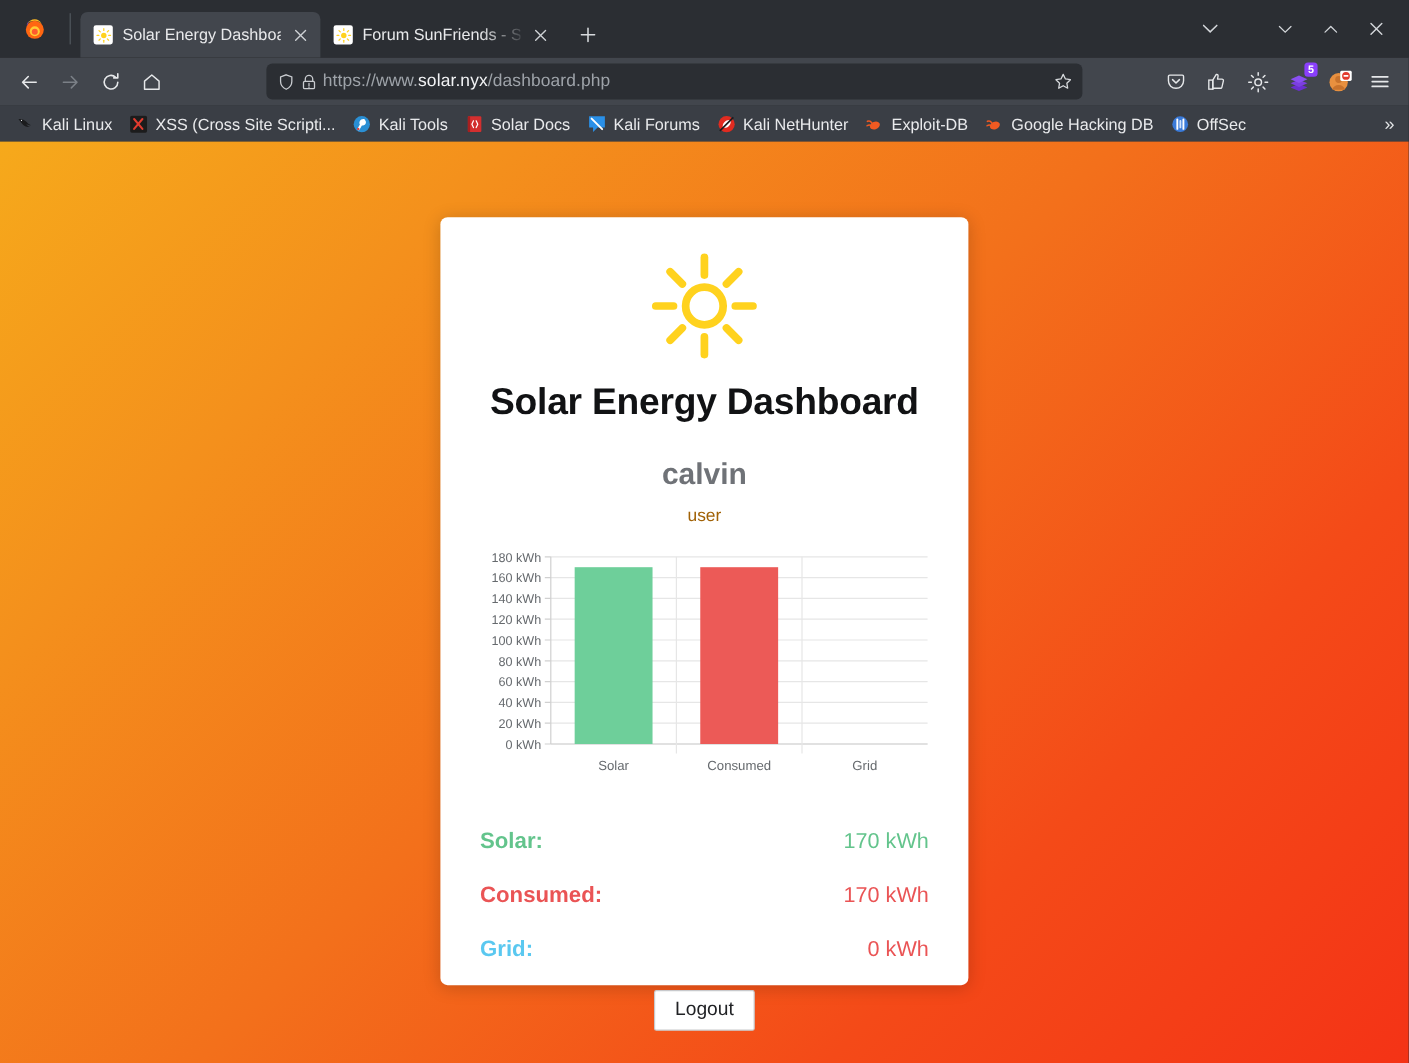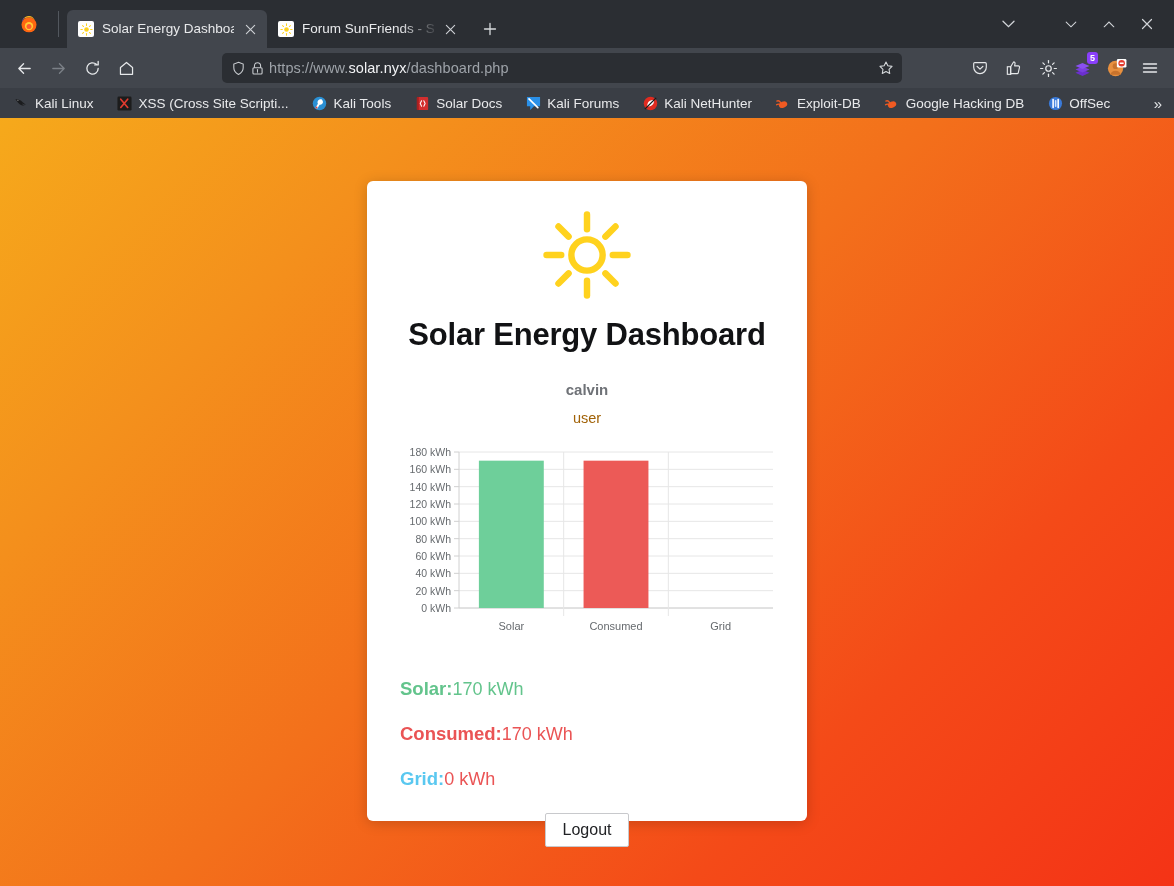--- a/index.html
+++ b/index.html
@@ -75,21 +75,21 @@
   .toolbar-right { display: flex; align-items: center; gap: 2px; margin-left: auto; }
   .tbtn { width: 32px; height: 32px; border-radius: 5px; display:flex; align-items:center; justify-content:center; color:#e6e8ea; position: relative;}
   .ext-badge {
     position: absolute; top: 0px; right: 0px; background: #8a3ffc; color: #fff;
     font-size: 9px; line-height: 12px; border-radius: 3px; padding: 0 3px; font-weight: 700;
   }
 
   
   .bookmarks {
     height: 30px; background: #3a3e45; display: flex; align-items: center;
-    padding: 0 4px 0 6px; gap: 9px; overflow: hidden;
+    padding: 0 4px 0 6px; gap: 0px; overflow: hidden;
   }
   .bm { display: flex; align-items: center; gap: 6px; padding: 3px 7px; border-radius: 4px; white-space: nowrap; }
   .bm-label { font-size: 13.5px; color: #e9eaec; }
   .bm-ic { width: 16px; height: 16px; flex: 0 0 16px; display:flex; align-items:center; justify-content:center;}
   .bm-chev { margin-left: auto; color: #e4e6e8; padding: 0 8px; font-size: 15px; }
 
   
   .page {
     flex: 1 1 auto; position: relative; overflow: hidden;
     background: linear-gradient(135deg, #f6a91b 0%, #f4901c 22%, #f3701b 48%, #f44a18 75%, #f43316 100%);
@@ -98,31 +98,31 @@
   .card {
     width: 440px; background: #ffffff; border-radius: 6px;
     margin-top: 63px; height: 640px;
     box-shadow: 0 2px 14px rgba(0,0,0,0.18);
     padding: 26px 30px 0 30px; text-align: center;
   }
   .sun-wrap { margin-top: 2px; margin-bottom: 6px; display:flex; justify-content:center; }
   .card h1 {
     font-size: 31px; font-weight: 700; color: #111214; letter-spacing: -0.2px; margin-top: 16px;
   }
-  .username { font-size: 15px; color: #6f7277; font-weight: 700; margin-top: 28px; }
+  .username { font-size: 25px; color: #6f7277; font-weight: 700; margin-top: 28px; }
   .userrole { font-size: 14.5px; color: #a16207; margin-top: 12px; }
 
   
   .chart { margin-top: 18px; height: 200px; position: relative; }
   .chart svg { display: block; }
 
   
   .stats { margin-top: 34px; }
   .stat-row {
-    display: flex; align-items: baseline; 
+    display: flex; align-items: baseline; justify-content: space-between;
     padding: 0 3px; margin-bottom: 23px;
   }
   .stat-label { font-size: 18.5px; font-weight: 700; }
   .stat-value { font-size: 18px; font-weight: 400; }
 
   .logout-wrap { margin-top: 14px; display: flex; justify-content: center; }
   .logout {
     font-family: "Liberation Sans", sans-serif;
     font-size: 16px; color: #212225; background: #ffffff;
     border: 1px solid #c8c9cc; border-radius: 2px; padding: 7px 17px;

